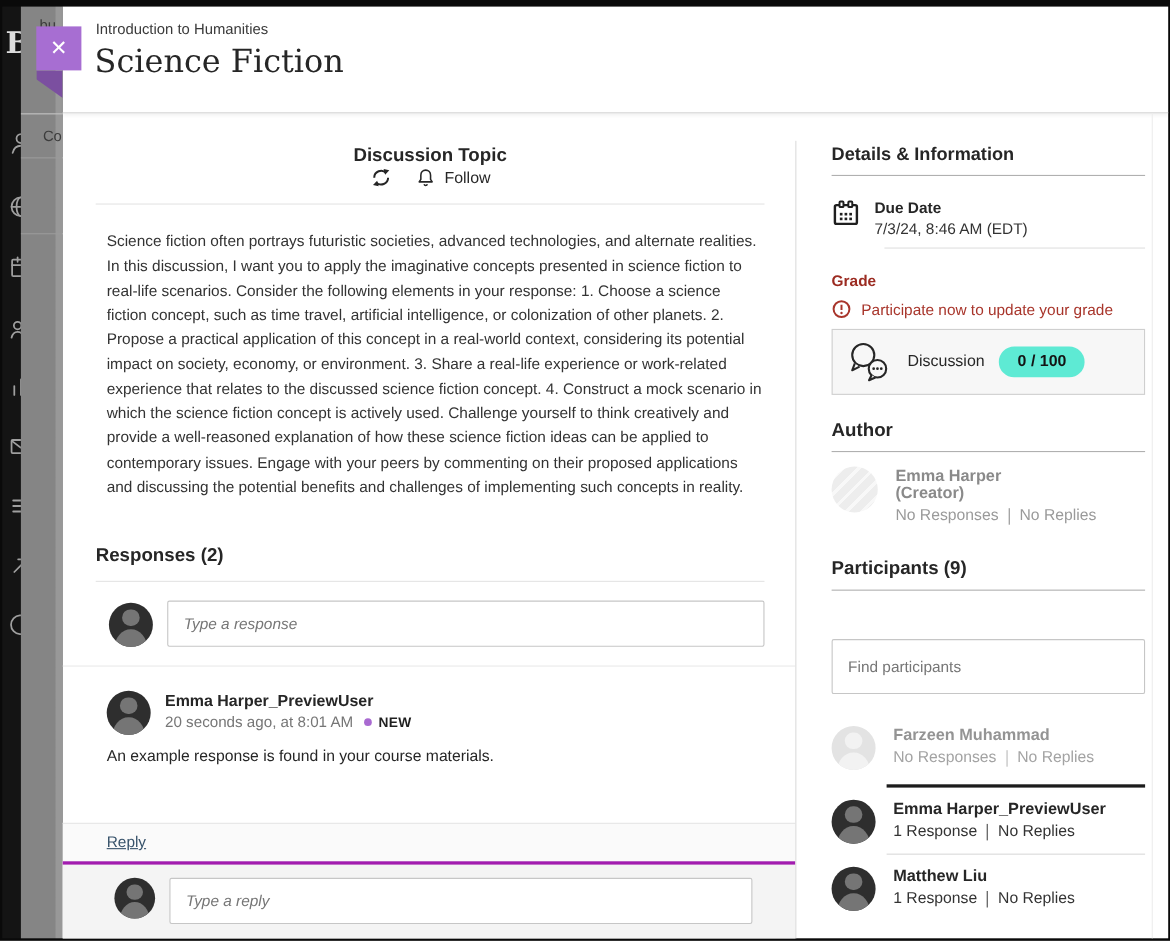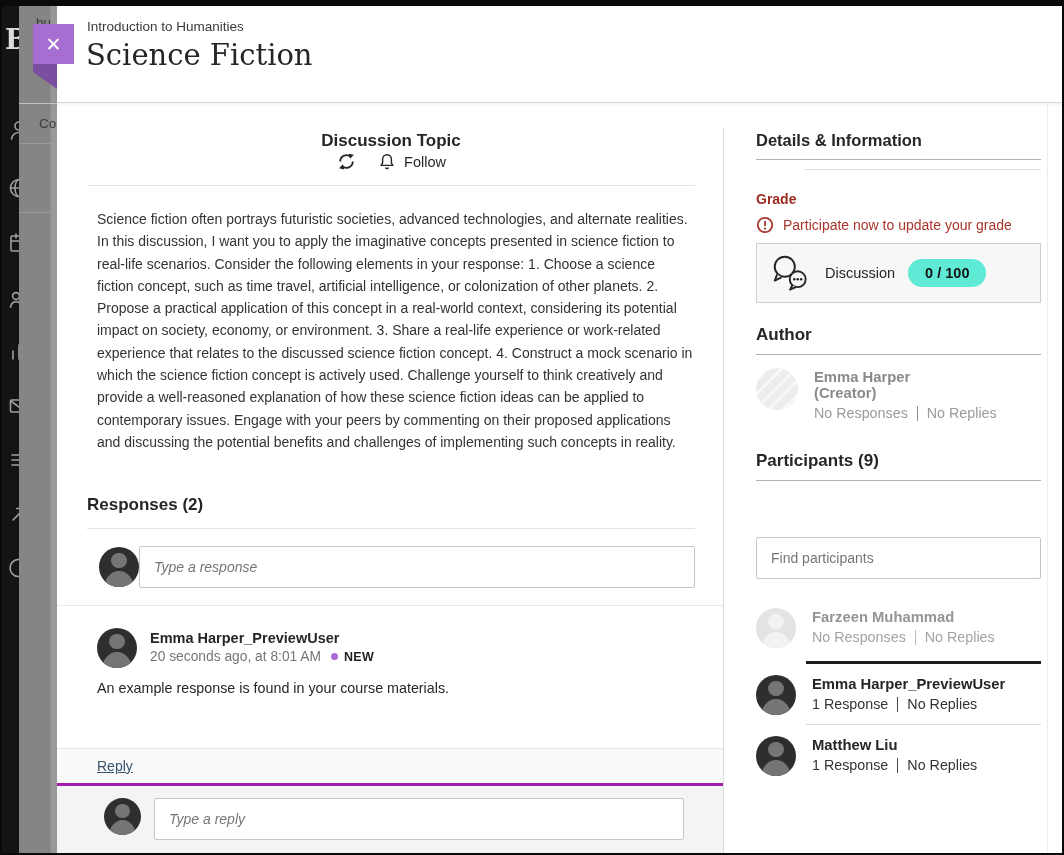--- a/index.html
+++ b/index.html
@@ -41,21 +41,21 @@
 
   
   .left-col{position:absolute;left:0;top:97px;width:666px;height:750px;}
   .topic-head{margin:28px 28px 0 30px;display:flex;align-items:center;justify-content:space-between;flex-direction:column;}
   .topic-actions{display:flex;align-items:center;gap:20px;}
   .icon-btn{display:flex;align-items:center;gap:7px;border:none;background:none;padding:0;cursor:pointer;
             font-size:14.5px;color:#262626;font-family:inherit;}
   .content-div{margin:13px 28px 0 30px;height:1px;background:#e4e4e4;}
   .topic-body{margin:22px 28px 0 40px;width:598px;font-size:14px;line-height:22.3px;color:#333;}
   .responses-head{margin:42px 28px 0 30px;}
-  .editor-row{margin:17px 28px 0 42px;display:flex;align-items:center;}
+  .editor-row{margin:17px 28px 0 42px;display:flex;gap:13px;align-items:flex-end;}
   .txt-input{border:1px solid #c6c6c6;border-radius:2px;background:#fff;font-family:inherit;
              font-size:14px;color:#333;padding:0 14px;outline:none;box-sizing:border-box;}
   .resp-input{flex:1;height:42px;}
   .resp-input::placeholder,.reply-input::placeholder{font-style:italic;color:#767676;}
   .full-div{margin-top:17px;height:1px;background:#e9e9e9;}
   .response-card{padding:22px 28px 0 40px;}
   .resp-head{display:flex;gap:13px;}
   .resp-author{font-weight:700;font-size:14.5px;color:#262626;padding-top:2px;}
   .resp-meta{margin-top:3px;color:#767676;font-size:13.8px;display:flex;align-items:center;}
   .new-dot{width:7px;height:7px;border-radius:50%;background:#a96ad1;margin:0 6px 0 10px;}
@@ -100,21 +100,21 @@
   .p-name{font-weight:700;font-size:14.8px;color:#262626;padding-top:1px;}
   .counts{display:flex;align-items:center;margin-top:4px;font-size:14.3px;color:#333;}
   .vbar{width:1px;height:15px;background:#4a4a4a;margin:0 9px;}
   .author-row .p-name,.author-row .p-role{color:#8a8a8a;font-weight:700;font-size:14.8px;}
   .author-row .counts{color:#9a9a9a;}
   .author-row .vbar{background:#8f8f8f;}
   .muted-row .p-name{color:#949494;}
   .muted-row .counts{color:#a3a3a3;}
   .muted-row .vbar{background:#b9b9b9;}
   .parts-h{margin-top:30px;}
-  .find-input{margin-top:56px;width:100%;height:42px;}
+  .find-input{margin-top:44px;width:100%;height:50px;}
   .find-input::placeholder{color:#767676;font-style:normal;}
   .p-first{margin-top:29px;}
   .row-div-black{margin:13px 0 0 50px;height:3px;background:#1c1c1c;}
   .row-div-light{margin:9px 0 0 50px;height:1px;background:#d9d9d9;}
   .p-next{margin-top:11px;}
 
   svg.ico{flex:none;}
 </style>
 </head>
 <body>
@@ -250,20 +250,37 @@
     </div>
 
     <div class="col-divider"></div>
     <div class="gutter-line"></div>
 
     <aside class="right-col">
 
       <h2 style="font-size:16.5px">Details &amp; Information</h2>
       <div class="hr-strong"></div>
 
+      <div class="due-row">
+        <svg class="ico" width="26" height="26" viewBox="0 0 26 26">
+          <rect x="3" y="5.5" width="20" height="17" rx="1.5" fill="none" stroke="#1f1f1f" stroke-width="2.2"></rect>
+          <rect x="7.2" y="2.2" width="3.6" height="5" rx="0.8" fill="#fff" stroke="#1f1f1f" stroke-width="1.8"></rect>
+          <rect x="15.2" y="2.2" width="3.6" height="5" rx="0.8" fill="#fff" stroke="#1f1f1f" stroke-width="1.8"></rect>
+          <rect x="7.5" y="12.5" width="2.4" height="2.4" fill="#1f1f1f"></rect>
+            <rect x="11.8" y="12.5" width="2.4" height="2.4" fill="#1f1f1f"></rect>
+            <rect x="16.1" y="12.5" width="2.4" height="2.4" fill="#1f1f1f"></rect>
+          <rect x="7.5" y="16.8" width="2.4" height="2.4" fill="#1f1f1f"></rect>
+            <rect x="11.8" y="16.8" width="2.4" height="2.4" fill="#1f1f1f"></rect>
+            <rect x="16.1" y="16.8" width="2.4" height="2.4" fill="#1f1f1f"></rect>
+        </svg>
+        <div>
+          <div class="due-label">Due Date</div>
+          <div class="due-value">7/3/24, 8:46 AM (EDT)</div>
+        </div>
+      </div>
       <div class="hr-indent"></div>
 
       <div class="grade-label">Grade</div>
       <div class="alert-row">
         <svg class="ico" width="18" height="18" viewBox="0 0 20 20">
           <circle cx="10" cy="10" r="8" fill="none" stroke="#a8352b" stroke-width="2"></circle>
           <line x1="10" y1="5.5" x2="10" y2="11" stroke="#a8352b" stroke-width="2"></line>
           <circle cx="10" cy="14" r="1.2" fill="#a8352b"></circle>
         </svg>
         <span>Participate now to update your grade</span>

